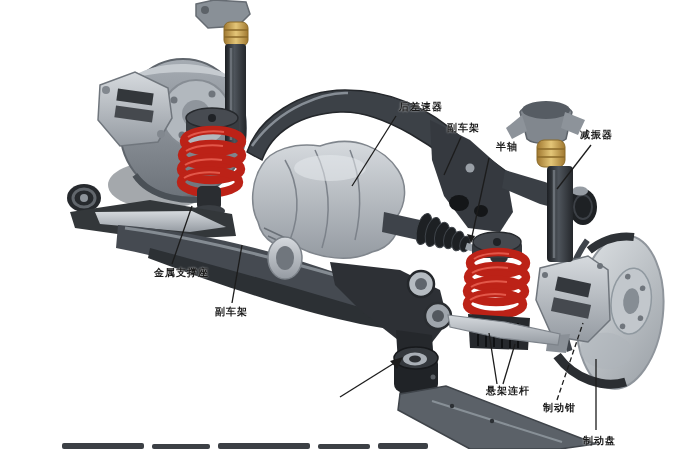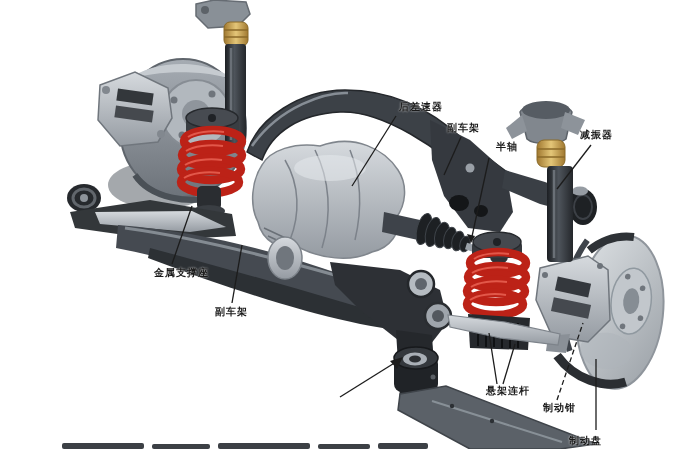--- a/index.html
+++ b/index.html
@@ -17,21 +17,21 @@
   }
   .lbl-rear-diff{left:399px;top:100px;}
   .lbl-subframe-top{left:447px;top:121px;}
   .lbl-half-shaft{left:480px;top:140px;margin-left:16px;}
   .lbl-shock-right{left:580px;top:128px;text-align:right;}
   .lbl-spring{left:154px;top:266px;}
   .lbl-subframe-bottom{left:215px;top:305px;}
   .lbl-rubber-mount{left:286px;top:391px;}
   .lbl-susp-links{left:486px;top:384px;}
   .lbl-brake-caliper{left:543px;top:401px;}
-  .lbl-brake-disc{left:569px;top:434px;}
+  .lbl-brake-disc{left:583px;top:434px;}
 </style>
 </head>
 <body>
 
 <div class="stage">
 
 <svg width="700" height="449" viewBox="0 0 700 449">
   <defs>
     <linearGradient id="gMetal" x1="0" y1="0" x2="0" y2="1">
       <stop offset="0" stop-color="#d6dade"></stop>

